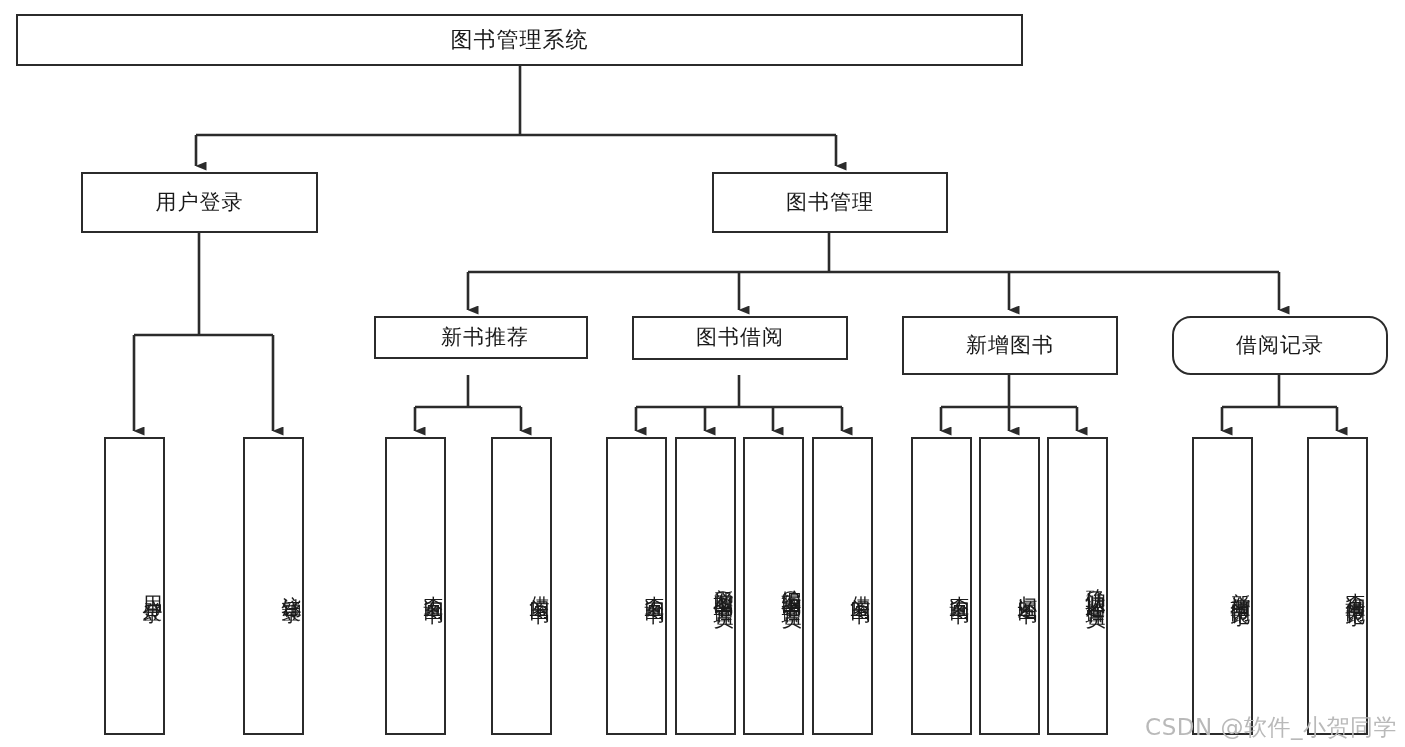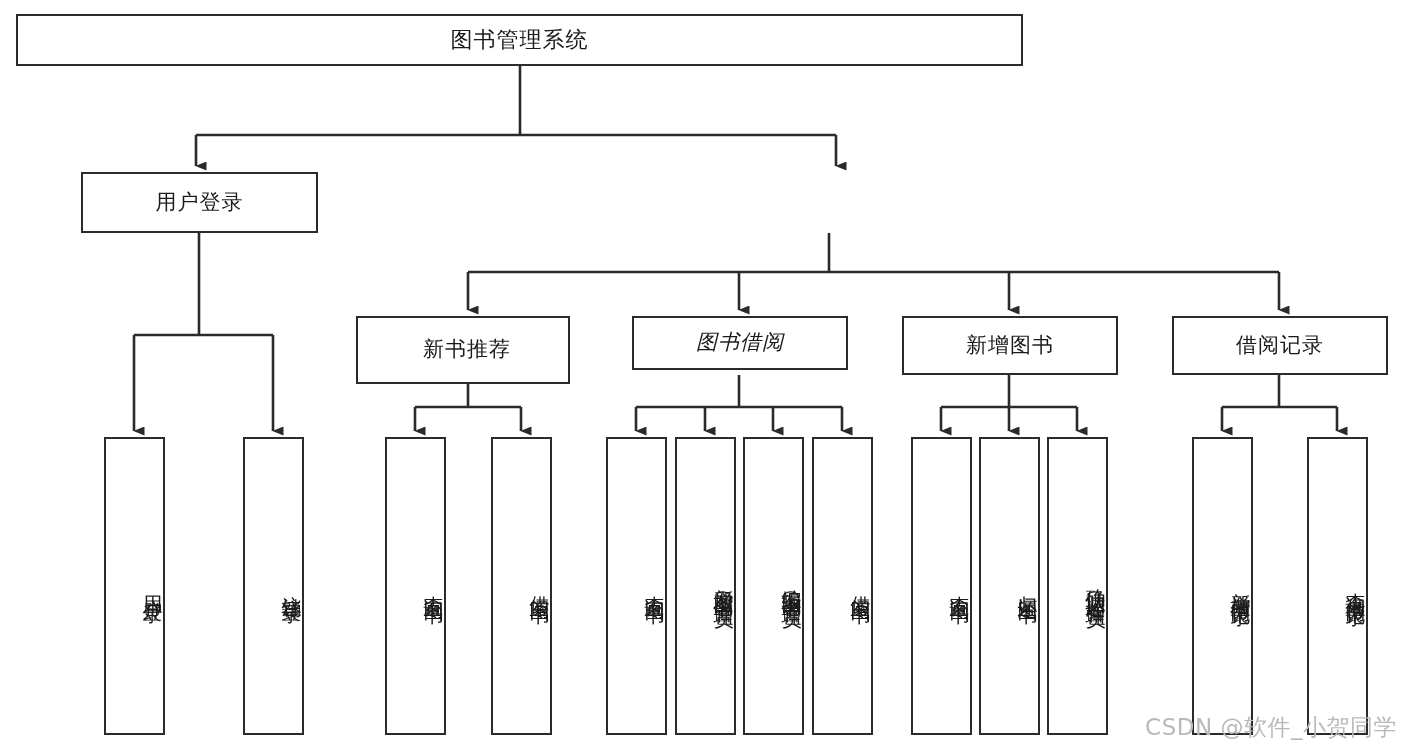--- a/index.html
+++ b/index.html
@@ -126,34 +126,37 @@
   </svg>
 
   <div class="node horizontal" id="root-node" style="left:16px; top:14px; width:1007px; height:52px;">
     <span>图书管理系统</span>
   </div>
 
   <div class="node horizontal" style="left:81px; top:172px; width:237px; height:61px;">
     <span>用户登录</span>
   </div>
 
-
-  <div class="node horizontal" style="left:356px; top:316px; width:214px; height:68px;padding-left:8px;">
+  <div class="node horizontal" style="left:712px; top:172px; width:236px; height:61px;">
+    <span>图书管理</span>
+  </div>
+
+  <div class="node horizontal" style="left:374px; top:316px; width:214px; height:43px;padding-left:8px;">
     <span>新书推荐</span>
   </div>
 
-  <div class="node horizontal" style="left:632px; top:316px; width:216px; height:54px;font-style:italic;">
+  <div class="node horizontal" style="left:632px; top:316px; width:216px; height:44px;">
     <span>图书借阅</span>
   </div>
 
   <div class="node horizontal" style="left:902px; top:316px; width:216px; height:59px;">
     <span>新增图书</span>
   </div>
 
-  <div class="node horizontal" style="left:1172px; top:316px; width:216px; height:59px;">
+  <div class="node horizontal" style="left:1172px; top:316px; width:216px; height:59px;border-radius:19px;">
     <span>借阅记录</span>
   </div>
 
   <div class="node vertical" style="left:104px; top:437px; width:61px; height:298px;">
     <span class="vtext">用户登录</span>
   </div>
   <div class="node vertical" style="left:243px; top:437px; width:61px; height:298px;">
     <span class="vtext">注销登录</span>
   </div>
 

